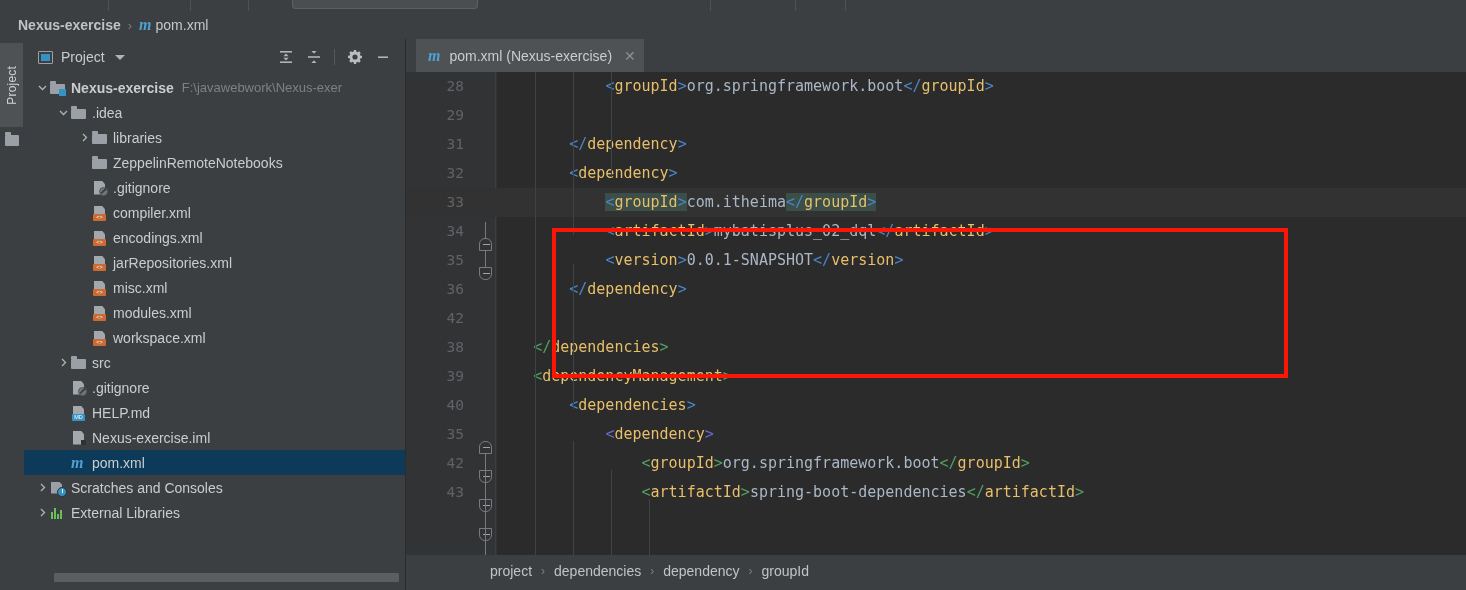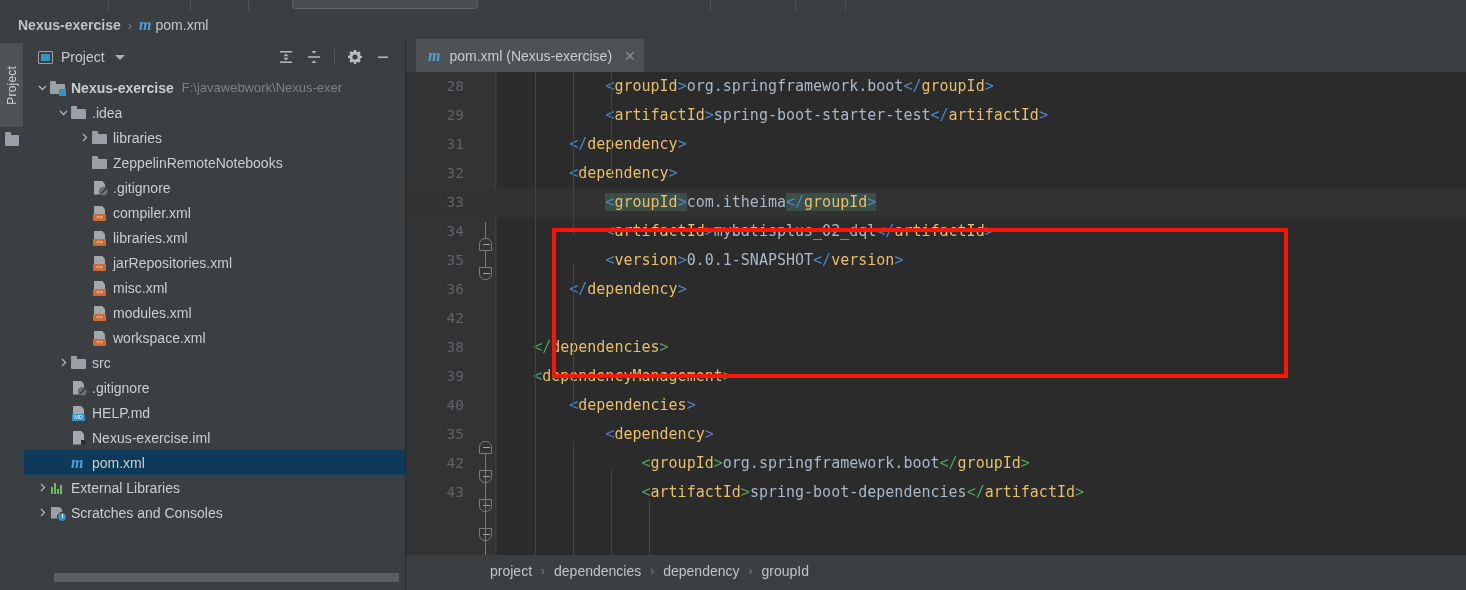--- a/index.html
+++ b/index.html
@@ -469,21 +469,21 @@
             <span class="ic-badge xml">&lt;&gt;</span>
           </span>
           <span class="tlabel">compiler.xml</span>
         </div>
         <div class="trow">
           <span class="twist" style="margin-left: 52px;"></span>
           <span class="ic">
             <span class="ic-file"></span>
             <span class="ic-badge xml">&lt;&gt;</span>
           </span>
-          <span class="tlabel">libraries.xml</span>
+          <span class="tlabel">encodings.xml</span>
         </div>
         <div class="trow">
           <span class="twist" style="margin-left: 52px;"></span>
           <span class="ic">
             <span class="ic-file"></span>
             <span class="ic-badge xml">&lt;&gt;</span>
           </span>
           <span class="tlabel">jarRepositories.xml</span>
         </div>
         <div class="trow">
@@ -543,48 +543,48 @@
             <span class="ic-file"></span>
           </span>
           <span class="tlabel">Nexus-exercise.iml</span>
         </div>
         <div class="trow selected">
           <span class="twist" style="margin-left: 31px;"></span>
           <span class="ic">
             <span class="ic-m">m</span>
           </span>
           <span class="tlabel">pom.xml</span>
+        </div>
+        <div class="trow">
+          <span class="twist" style="margin-left: 10px;">
+            <svg width="11" height="11" viewBox="0 0 11 11">
+              <path d="M4 2 L7.5 5.5 L4 9" stroke="#b0b4b7" stroke-width="1.3" fill="none"></path>
+            </svg>
+          </span>
+          <span class="ic">
+            <span class="ic-scratch"></span>
+            <span class="ic-clock"></span>
+          </span>
+          <span class="tlabel">Scratches and Consoles</span>
         </div>
         <div class="trow">
           <span class="twist" style="margin-left: 10px;">
             <svg width="11" height="11" viewBox="0 0 11 11">
               <path d="M4 2 L7.5 5.5 L4 9" stroke="#b0b4b7" stroke-width="1.3" fill="none"></path>
             </svg>
           </span>
           <span class="ic">
             <span class="ic-bars">
               <i style="height:7px"></i>
               <i style="height:11px"></i>
               <i style="height:5px"></i>
               <i style="height:9px"></i>
             </span>
           </span>
           <span class="tlabel">External Libraries</span>
-        </div>
-        <div class="trow">
-          <span class="twist" style="margin-left: 10px;">
-            <svg width="11" height="11" viewBox="0 0 11 11">
-              <path d="M4 2 L7.5 5.5 L4 9" stroke="#b0b4b7" stroke-width="1.3" fill="none"></path>
-            </svg>
-          </span>
-          <span class="ic">
-            <span class="ic-scratch"></span>
-            <span class="ic-clock"></span>
-          </span>
-          <span class="tlabel">Scratches and Consoles</span>
         </div>
       </div>
 
     <div class="panel-hscroll"></div>
   </div>
 
   <div class="editor-area">
 
     <div class="tabbar">
       <div class="etab">
@@ -593,21 +593,21 @@
         <span class="etab-close">✕</span>
       </div>
     </div>
 
     <div class="code-wrap">
       <div class="gutter-bg"></div>
       <div class="gutter-line"></div>
 
       <div class="code-lines" id="code-lines">
           <div class="cline"><span class="lnum">28</span><span class="code-txt">            <span class="tagbr">&lt;</span><span class="tagnm">groupId</span><span class="tagbr">&gt;</span><span class="txtval">org.springframework.boot</span><span class="tagbr">&lt;/</span><span class="tagnm">groupId</span><span class="tagbr">&gt;</span></span></div>
-          <div class="cline"><span class="lnum">29</span><span class="code-txt">            <span class="tagbr">&lt;</span><span class="tagnm">artifactId</span><span class="tagbr">&gt;</span><span class="txtval">spring-boot-starter-test</span><span class="tagbr">&lt;/</span><span class="tagnm">artifactId</span><span class="tagbr">&gt;</span></span></div>
+          <div class="cline"><span class="lnum">29</span></div>
           <div class="cline"><span class="lnum">31</span><span class="code-txt">        <span class="tagbr">&lt;/</span><span class="tagnm">dependency</span><span class="tagbr">&gt;</span></span></div>
           <div class="cline"><span class="lnum">32</span><span class="code-txt">        <span class="tagbr">&lt;</span><span class="tagnm">dependency</span><span class="tagbr">&gt;</span></span></div>
           <div class="cline current"><span class="lnum">33</span><span class="code-txt">            <span class="tagbr hl-tag">&lt;</span><span class="tagnm hl-tag">groupId</span><span class="tagbr hl-tag">&gt;</span><span class="txtval">com.itheima</span><span class="tagbr hl-tag">&lt;/</span><span class="tagnm hl-tag">groupId</span><span class="tagbr hl-tag">&gt;</span></span></div>
           <div class="cline"><span class="lnum">34</span><span class="code-txt">            <span class="tagbr">&lt;</span><span class="tagnm">artifactId</span><span class="tagbr">&gt;</span><span class="txtval">mybatisplus_02_dql</span><span class="tagbr">&lt;/</span><span class="tagnm">artifactId</span><span class="tagbr">&gt;</span></span></div>
           <div class="cline"><span class="lnum">35</span><span class="code-txt">            <span class="tagbr">&lt;</span><span class="tagnm">version</span><span class="tagbr">&gt;</span><span class="txtval">0.0.1-SNAPSHOT</span><span class="tagbr">&lt;/</span><span class="tagnm">version</span><span class="tagbr">&gt;</span></span></div>
           <div class="cline"><span class="lnum">36</span><span class="code-txt">        <span class="tagbr">&lt;/</span><span class="tagnm">dependency</span><span class="tagbr">&gt;</span></span></div>
           <div class="cline"><span class="lnum">42</span><span class="code-txt"></span></div>
           <div class="cline"><span class="lnum">38</span><span class="code-txt">    <span class="tagbr-g">&lt;/</span><span class="tagnm">dependencies</span><span class="tagbr-g">&gt;</span></span></div>
           <div class="cline"><span class="lnum">39</span><span class="code-txt">    <span class="tagbr-g">&lt;</span><span class="tagnm">dependencyManagement</span><span class="tagbr-g">&gt;</span></span></div>
           <div class="cline"><span class="lnum">40</span><span class="code-txt">        <span class="tagbr">&lt;</span><span class="tagnm">dependencies</span><span class="tagbr">&gt;</span></span></div>

